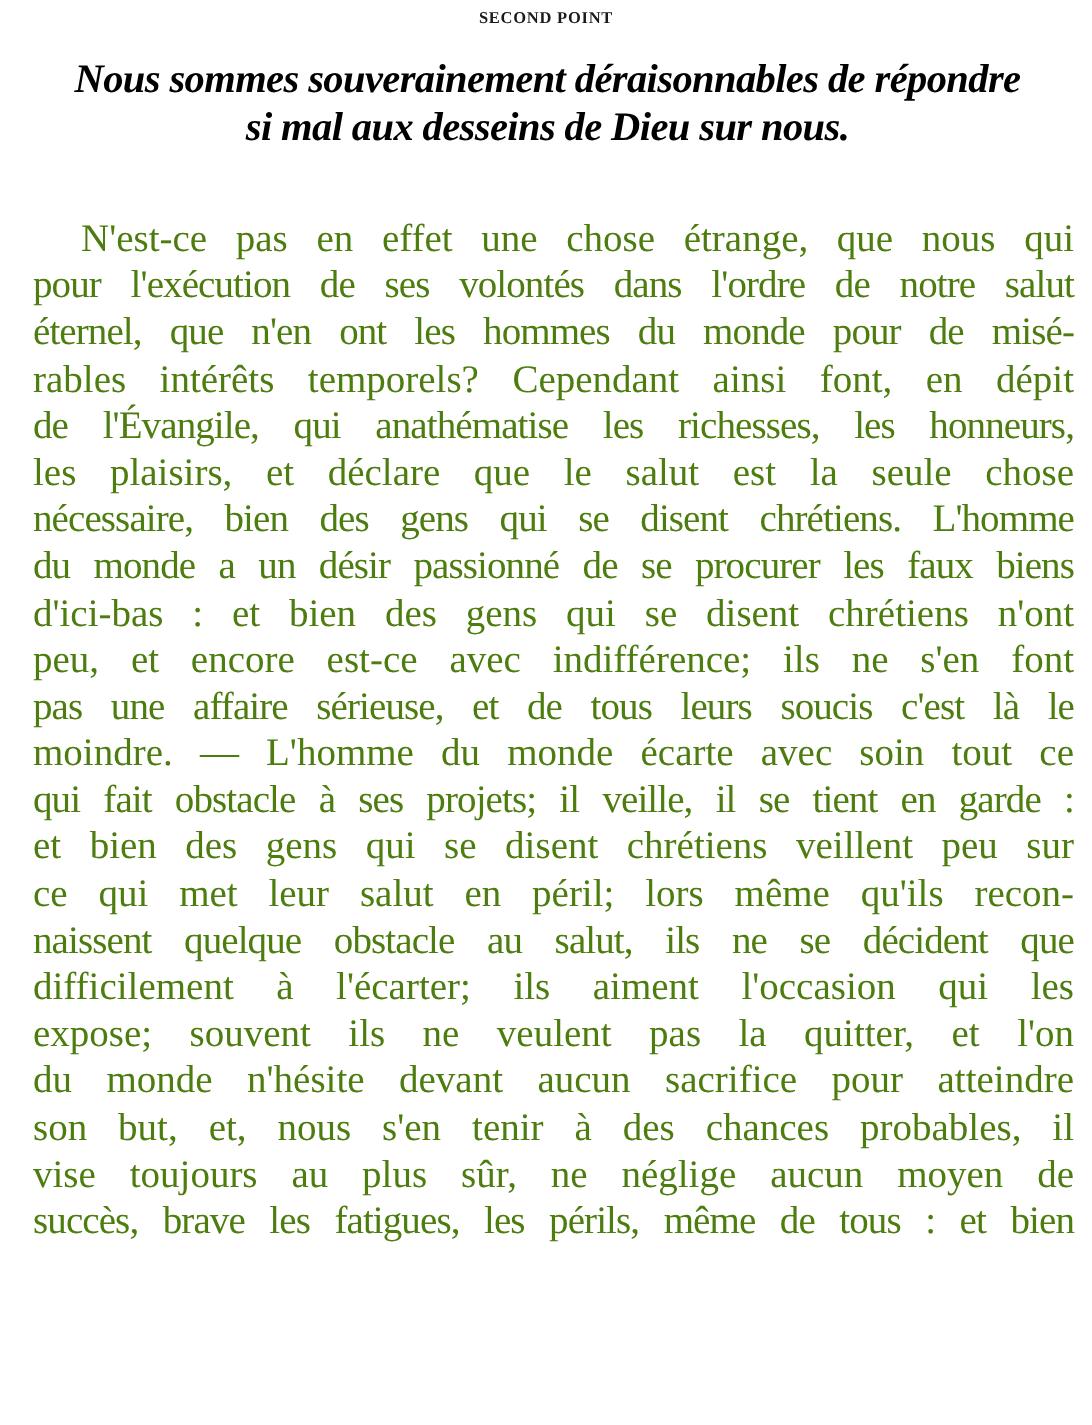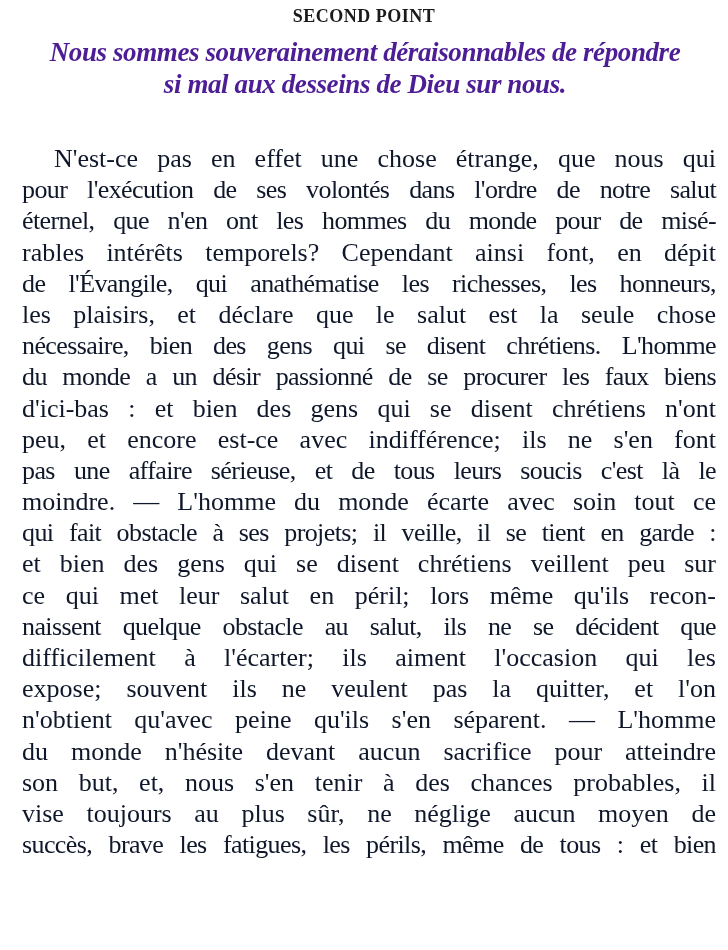--- a/index.html
+++ b/index.html
@@ -1,31 +1,31 @@
 <!DOCTYPE html>
 <html><head>
 <meta charset="utf-8">
 <style>
   html, body { margin: 0; padding: 0; background: #ffffff; }
   body { width: 728px; height: 950px; overflow: hidden; position: relative; color: #111; }
   .page { position: absolute; left: 0; top: 0; width: 728px; height: 950px; }
   .section-label {
     position: absolute; top: 6px; left: 0; width: 728px; text-align: center;
-    font-family: "Liberation Serif", serif; font-weight: bold; font-size: 18px;
+    font-family: "Liberation Serif", serif; font-weight: bold; font-size: 11px;
     letter-spacing: 0.5px; color: #1a1a1a;
   }
   .subtitle {
     position: absolute; top: 36px; left: 12px; width: 706px; text-align: center;
     font-family: "Liberation Serif", serif; font-style: italic; font-weight: bold;
-    font-size: 27px; line-height: 32px; color: #4c1d95; letter-spacing: -0.4px;
+    font-size: 27px; line-height: 32px; color: #000000; letter-spacing: -0.4px;
   }
   .body-text {
     position: absolute; top: 143px; left: 22px; width: 694px;
     font-family: "Liberation Serif", serif; font-size: 26px; line-height: 31.2px;
-    color: #0f172a;
+    color: #4d7c0f;
   }
   .line { display: block; white-space: nowrap; text-align: justify; text-align-last: justify; height: 31.2px; overflow: visible; }
   .line.indent { padding-left: 32px; }
   .line.condensed { letter-spacing: -0.6px; }
 </style>
 </head>
 <body>
 
 <div class="page">
   <div class="section-label">SECOND POINT</div>
@@ -45,19 +45,18 @@
     <span class="line">d'ici-bas : et bien des gens qui se disent chrétiens n'ont</span>
     <span class="line">peu, et encore est-ce avec indifférence; ils ne s'en font</span>
     <span class="line condensed">pas une affaire sérieuse, et de tous leurs soucis c'est là le</span>
     <span class="line">moindre. — L'homme du monde écarte avec soin tout ce</span>
     <span class="line condensed">qui fait obstacle à ses projets; il veille, il se tient en garde :</span>
     <span class="line">et bien des gens qui se disent chrétiens veillent peu sur</span>
     <span class="line">ce qui met leur salut en péril; lors même qu'ils recon-</span>
     <span class="line condensed">naissent quelque obstacle au salut, ils ne se décident que</span>
     <span class="line">difficilement à l'écarter; ils aiment l'occasion qui les</span>
     <span class="line">expose; souvent ils ne veulent pas la quitter, et l'on</span>
-    <span class="line">n'obtient qu'avec peine qu'ils s'en séparent. — L'homme</span>
     <span class="line">du monde n'hésite devant aucun sacrifice pour atteindre</span>
     <span class="line">son but, et, nous s'en tenir à des chances probables, il</span>
     <span class="line">vise toujours au plus sûr, ne néglige aucun moyen de</span>
     <span class="line condensed">succès, brave les fatigues, les périls, même de tous : et bien</span>
   </div>
 </div>
 
 </body></html>

